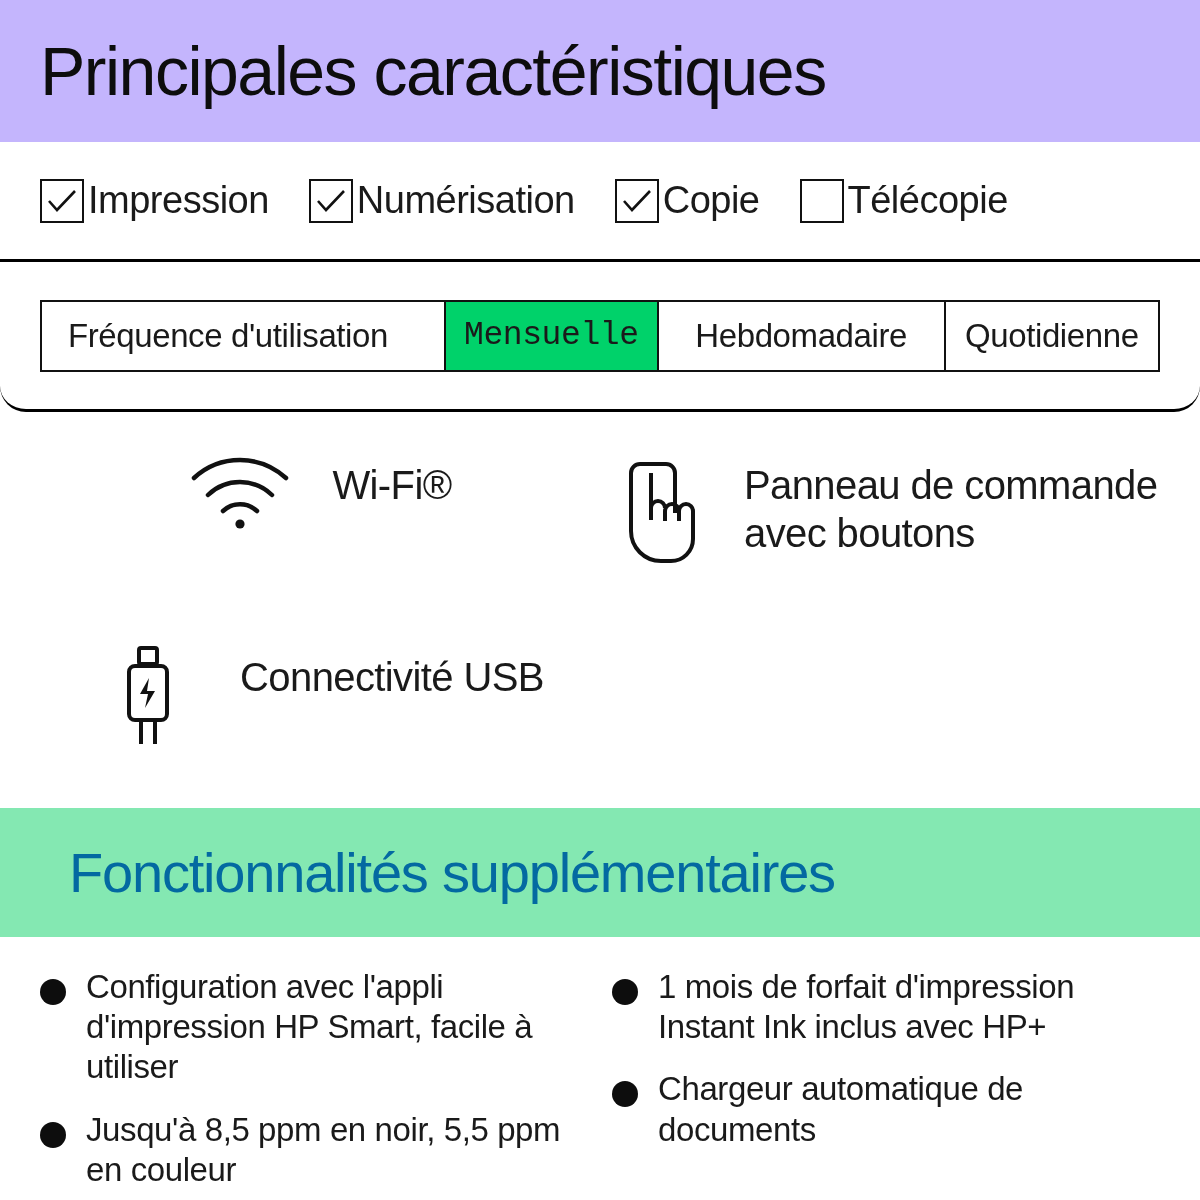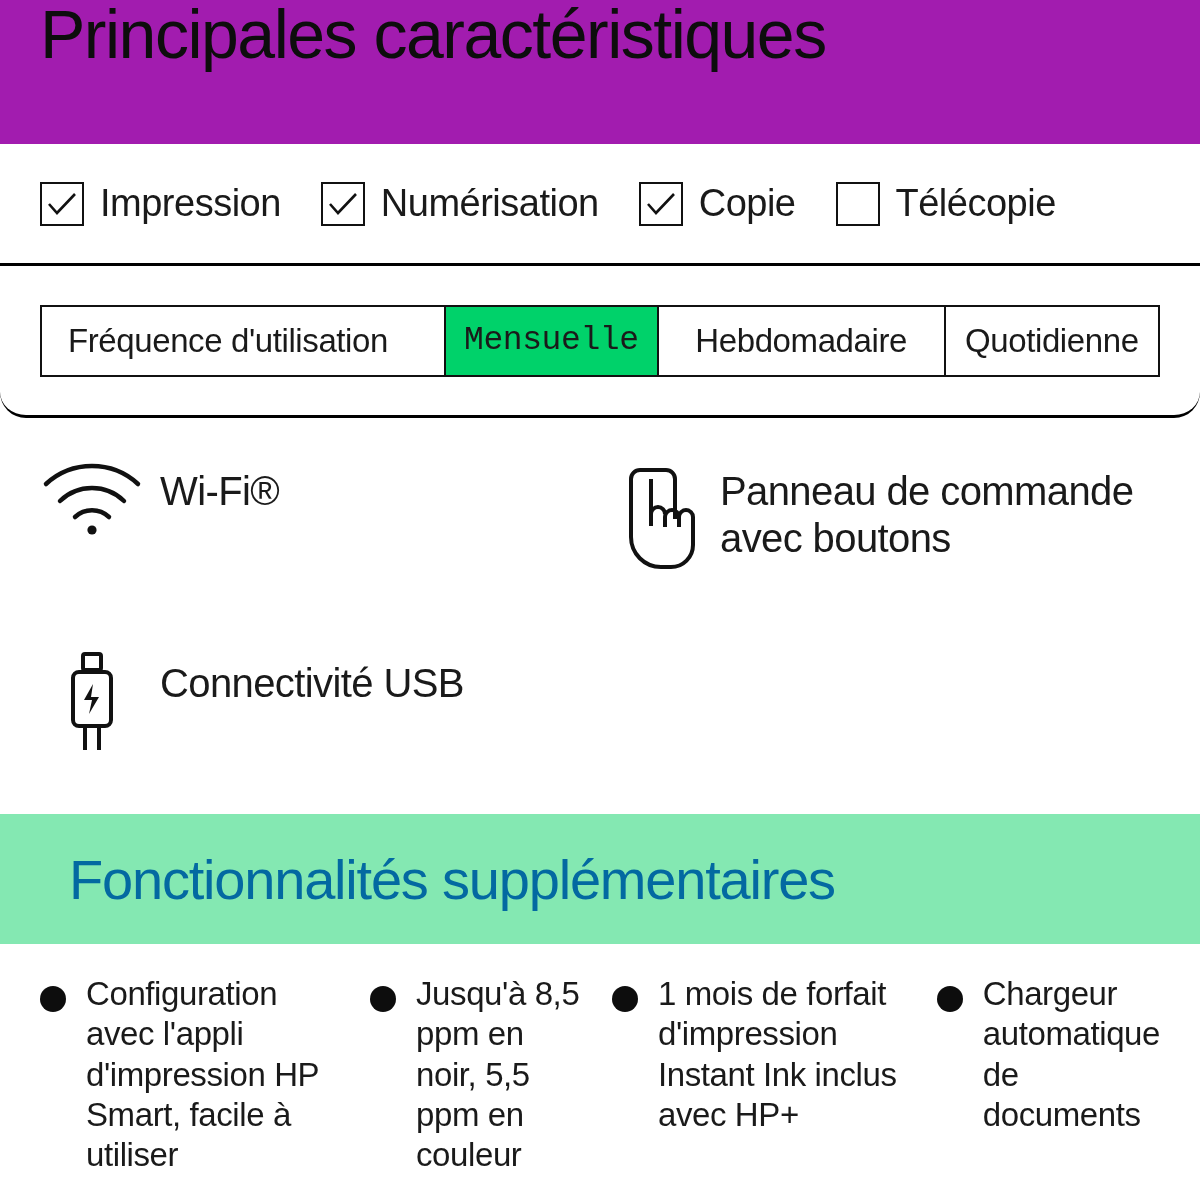--- a/index.html
+++ b/index.html
@@ -8,24 +8,24 @@
     background: #ffffff;
     font-family: "Liberation Sans", sans-serif;
     color: #1a1a1a;
     overflow: hidden;
   }
 
   .page { width: 1200px; height: 1200px; display: flex; flex-direction: column; }
 
   
   .header-band {
-    background: #a21caf;
+    background: #c4b5fd;
     height: 144px;
     display: flex;
-    align-items: flex-start;
+    align-items: center;
     padding: 0 40px;
   }
   .header-title {
     font-size: 68px;
     font-weight: 400;
     letter-spacing: -1.5px;
     color: #0d0d0d;
     line-height: 1;
   }
 
@@ -34,21 +34,21 @@
     height: 122px;
     display: flex;
     align-items: center;
     padding: 0 40px;
     gap: 0px;
     border-bottom: 3px solid #000000;
   }
   .cap-item {
     display: flex;
     align-items: center;
-    gap: 16px;
+    gap: 4px;
     margin-right: 40px;
   }
   .cap-box {
     width: 44px; height: 44px;
     border: 2.5px solid #111;
     display: flex; align-items: center; justify-content: center;
     flex: 0 0 auto;
     background: #fff;
   }
   .cap-box svg { display: block; }
@@ -97,22 +97,23 @@
     flex: 0 0 auto;
     padding: 38px 40px 34px 40px;
     display: grid;
     grid-template-columns: 1fr 1fr;
     grid-template-rows: auto auto;
     row-gap: 24px;
   }
   .feature {
     display: flex;
     align-items: flex-start;
-    gap: 16px;
+    gap: 40px;
     min-height: 150px;
+    justify-content: center;
   }
   .feature .ficon {
     width: 104px;
     flex: 0 0 104px;
     display: flex;
     align-items: center;
     justify-content: center;
     padding-top: 6px;
   }
   .feature .ftext {
@@ -141,21 +142,21 @@
   }
 
   
   .bullets {
     flex: 1 1 auto;
     display: grid;
     grid-template-columns: 1fr 1fr;
     padding: 30px 40px 10px 40px;
     column-gap: 24px;
   }
-  .bcol { display: flex; flex-direction: row; gap: 22px; }
+  .bcol { display: flex; flex-direction: column; gap: 22px; }
   .bullet { display: flex; gap: 20px; align-items: flex-start; }
   .dot {
     width: 26px; height: 26px;
     background: #0d0d0d;
     border-radius: 50%;
     flex: 0 0 26px;
     margin-top: 12px;
   }
   .btext {
     font-size: 33px;

